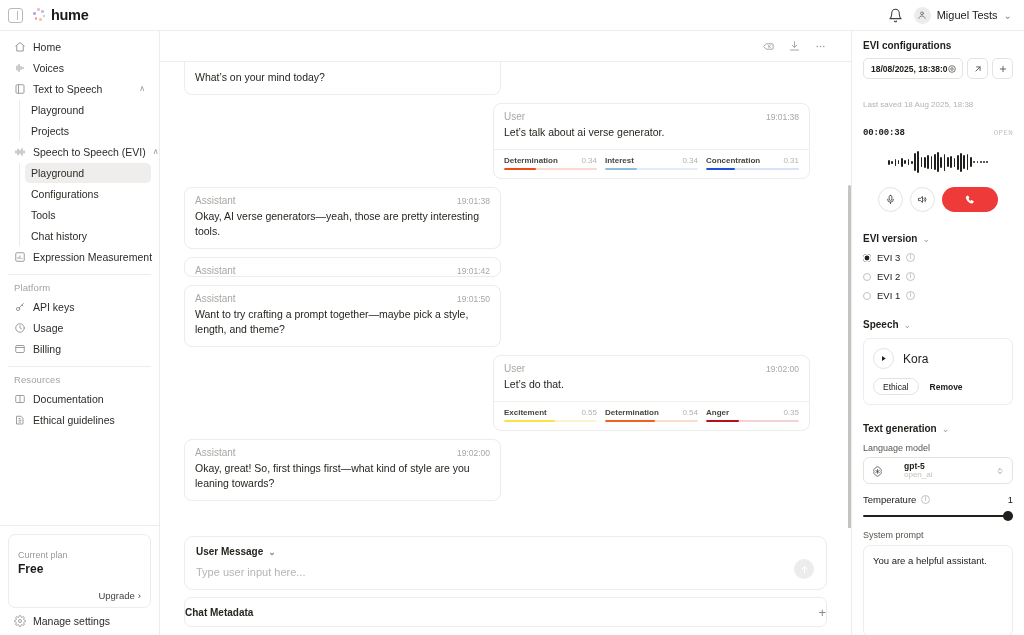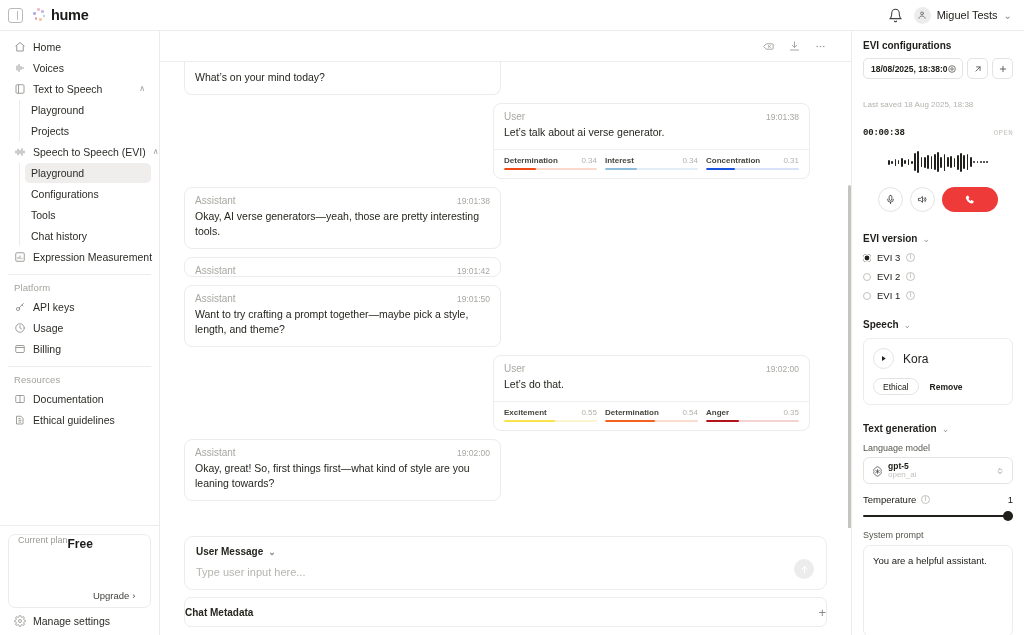--- a/index.html
+++ b/index.html
@@ -61,21 +61,21 @@
   .nav-caret { color: #9b9a95; font-size: 8px; line-height: 1; }
   .sub-group { margin-left: 11px; border-left: 1px solid #eceae8; padding-left: 5px; }
   .sub-item {
     display: flex; align-items: center; height: 20px; padding: 0 6px; border-radius: 5px;
     font-size: 10.5px; color: #2c2b27; margin-bottom: 1px;
   }
   .sub-item.active { background: #efeeec; }
   .side-sep { height: 1px; background: #ececec; margin: 7px 0 7px 0; }
   .side-head { font-size: 9.5px; color: #a4a39e; padding: 0 6px; margin-bottom: 4px; letter-spacing: 0.1px; }
   .side-bottom { border-top: 1px solid #ececec; padding: 8px; }
-  .plan-card { border: 1px solid #ececec; border-radius: 7px; padding: 0 9px 6px 9px; height: 74px; display: flex; flex-direction: row; }
+  .plan-card { border: 1px solid #ececec; border-radius: 7px; padding: 15px 9px 6px 9px; height: 74px; display: flex; flex-direction: column; }
   .plan-label { font-size: 9px; color: #9b9a95; }
   .plan-name { font-size: 12px; font-weight: 700; margin-top: 2px; color: #1b1b19; }
   .plan-upgrade { margin-top: auto; align-self: flex-end; font-size: 9.5px; color: #43423e; display: flex; align-items: center; gap: 3px; }
   .manage { display: flex; align-items: center; gap: 7px; font-size: 10.5px; color: #2c2b27; padding: 7px 6px 0 6px; }
 
   
   .center { flex: 1; display: flex; flex-direction: column; min-width: 0; background: #fff; position: relative; }
   .center-top {
     height: 31px; min-height: 31px; display: flex; align-items: center; justify-content: flex-end;
     border-bottom: 1px solid #ececec; padding-right: 24px; gap: 13px;
@@ -154,21 +154,21 @@
 
   .voice-card { border: 1px solid #ececec; border-radius: 7px; padding: 9px; margin-top: 8px; }
   .voice-row { display: flex; align-items: center; gap: 9px; }
   .play-circle { width: 21px; height: 21px; border-radius: 50%; border: 1px solid #e4e3e0; display: flex; align-items: center; justify-content: center; }
   .voice-name { font-size: 12px; color: #21201c; }
   .voice-actions { display: flex; align-items: center; gap: 11px; margin-top: 9px; }
   .pill-btn { border: 1px solid #e4e3e0; border-radius: 11px; height: 17px; padding: 0 9px; display: flex; align-items: center; font-size: 8.5px; color: #21201c; }
   .link-btn { font-size: 8.5px; color: #21201c; font-weight: bold; }
 
   .field-label { font-size: 9px; color: #56554f; margin-top: 9px; margin-bottom: 4px; }
-  .model-select { border: 1px solid #e4e3e0; border-radius: 6px; height: 27px; display: flex; align-items: center; gap: 4px; padding: 0 7px; }
+  .model-select { border: 1px solid #e4e3e0; border-radius: 6px; height: 27px; display: flex; align-items: center; gap: 20px; padding: 0 7px; }
   .model-logo { width: 13px; height: 13px; color: #43423e; flex: 0 0 13px; }
   .model-meta { flex: 1; min-width: 0; line-height: 1.08; }
   .model-name { font-size: 8.5px; font-weight: 700; color: #21201c; }
   .model-provider { font-size: 8px; color: #c3c2be; }
   .temp-row { display: flex; align-items: center; justify-content: space-between; margin-top: 10px; }
   .temp-left { display: flex; align-items: center; gap: 5px; }
   .temp-label { font-size: 9.5px; color: #21201c; }
   .temp-val { font-size: 9.5px; color: #21201c; }
   .slider { margin-top: 6px; height: 10px; position: relative; display: flex; align-items: center; }
   .slider-track { height: 2.2px; background: #21201c; width: 100%; border-radius: 2px; }

